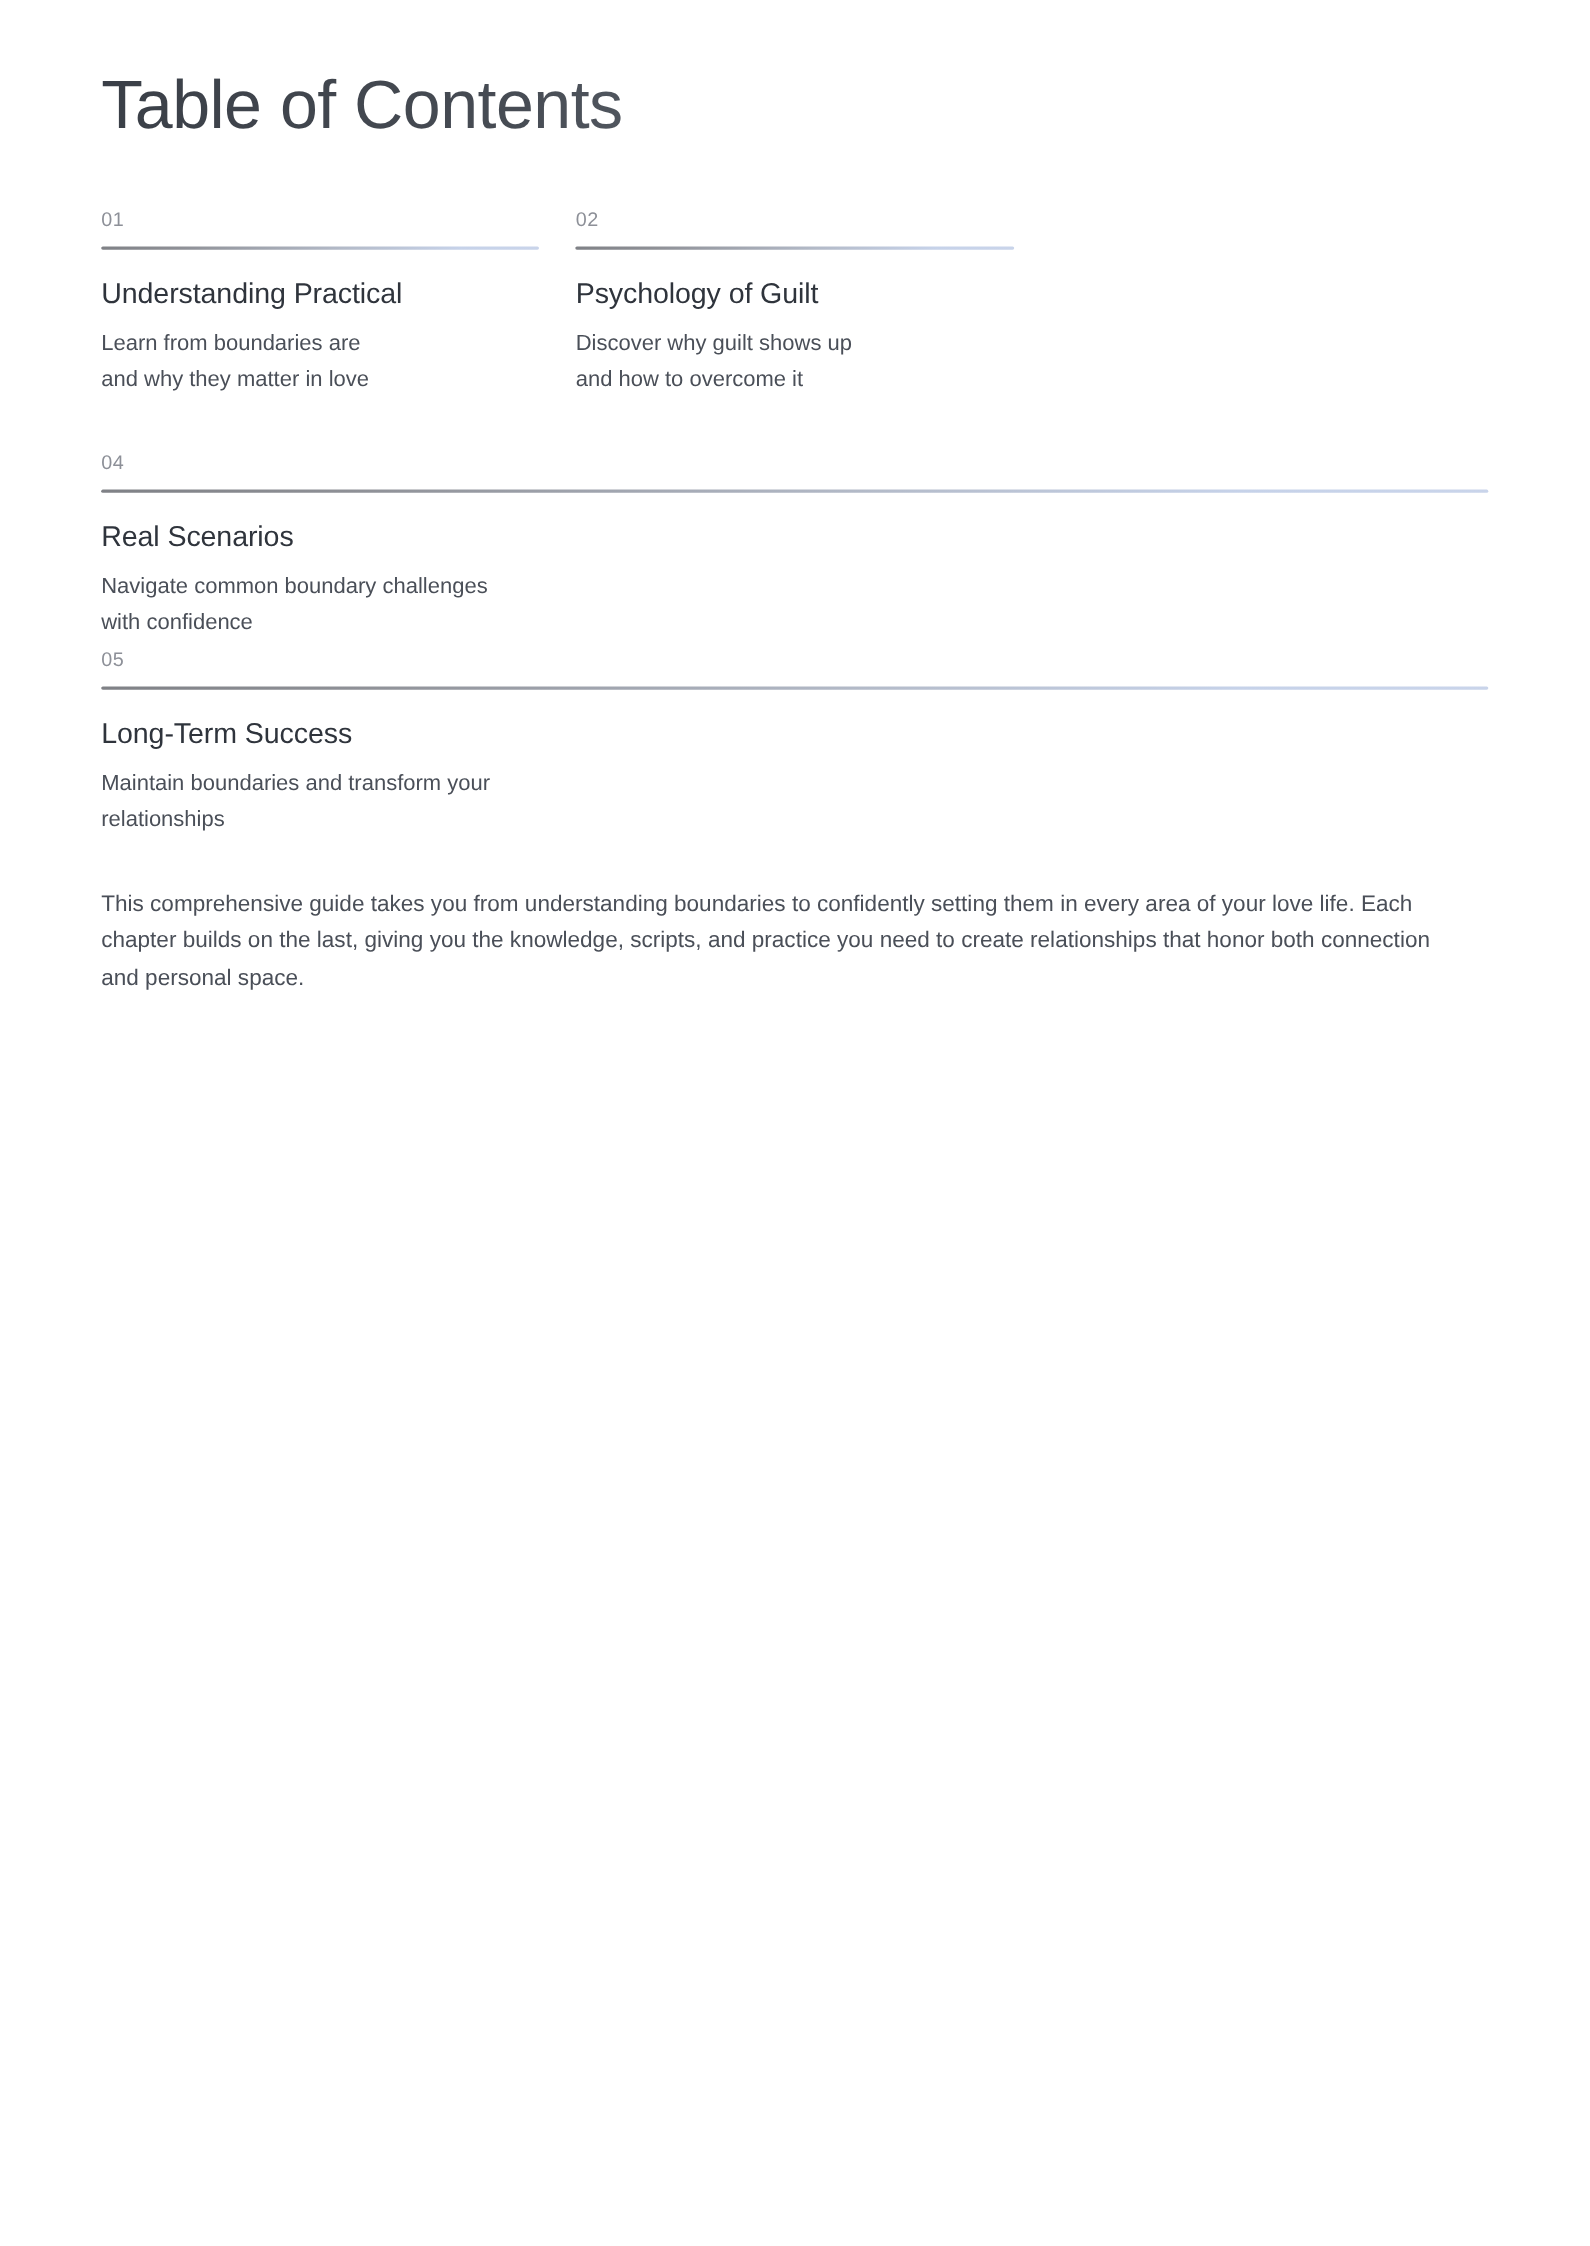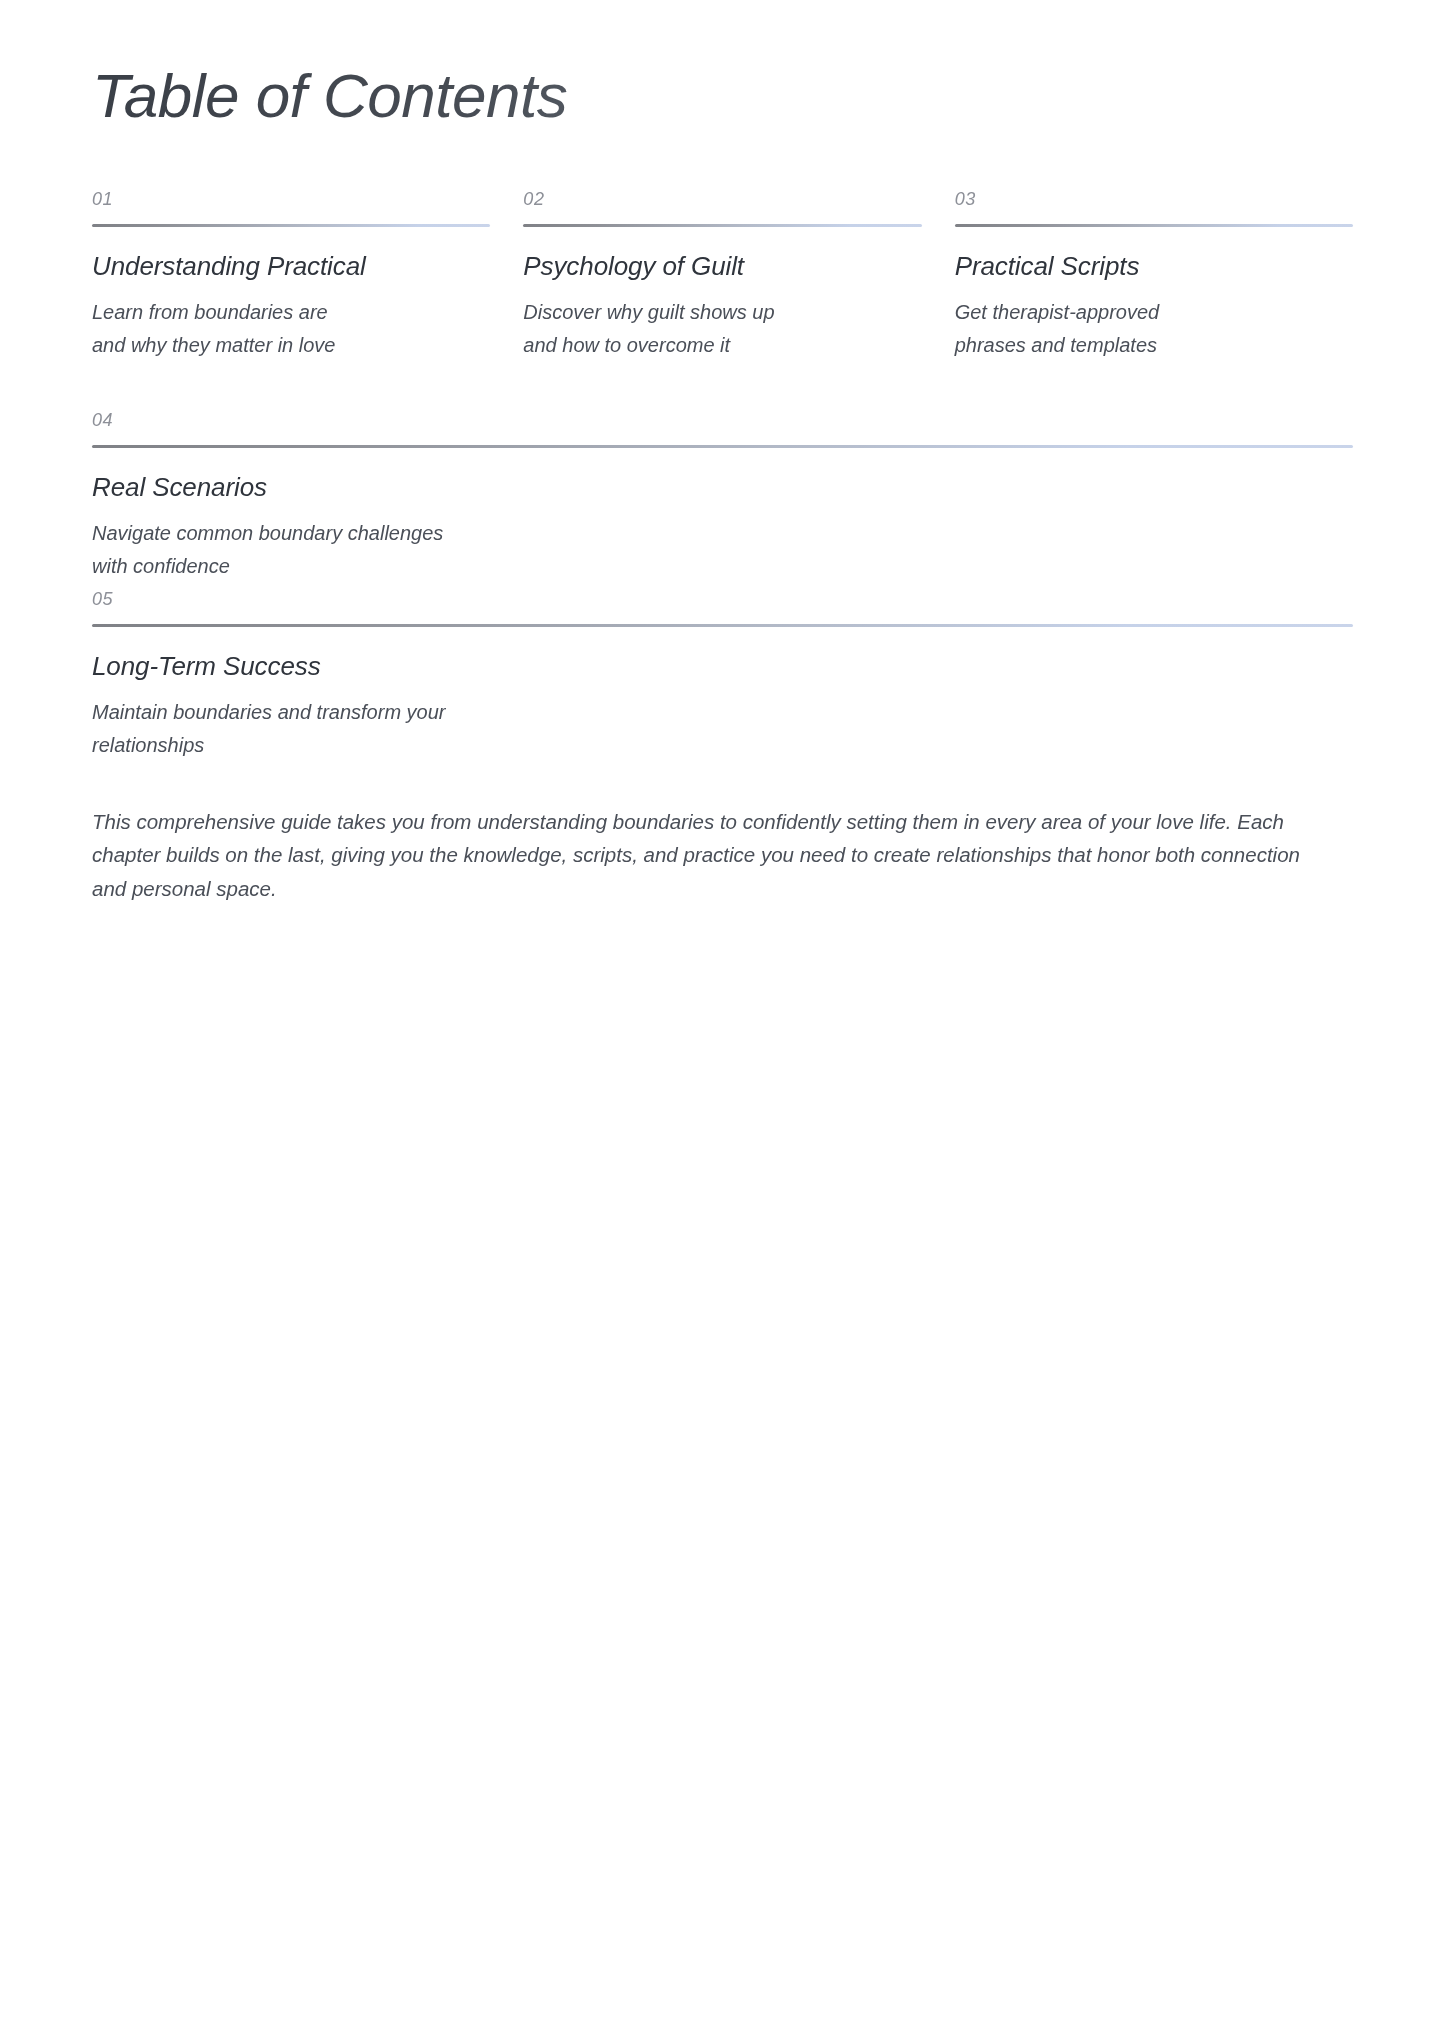--- a/index.html
+++ b/index.html
@@ -14,21 +14,20 @@
     -webkit-font-smoothing: antialiased;
     overflow: hidden;
   }
 
   .page {
     box-sizing: border-box;
     width: 1445px;
     height: 2042px;
     padding: 62px 92px 0 92px;
     position: relative;
-    font-style: italic;
   }
 
   
   .toc-title {
     font-size: 62px;
     font-weight: 400;
     letter-spacing: -0.5px;
     line-height: 1.1;
     margin: 0 0 52px 0;
     background-image: linear-gradient(95deg, #3a3f47 0%, #474c54 30%, #6c747e 62%, #9ba4ae 100%);
@@ -118,26 +117,20 @@
       <p class="toc-entry-desc">Learn from boundaries are and why they matter in love</p>
     </div>
 
     <div class="toc-entry">
       <div class="toc-number">02</div>
       <div class="toc-rule"></div>
       <h2 class="toc-entry-title">Psychology of Guilt</h2>
       <p class="toc-entry-desc">Discover why guilt shows up and how to overcome it</p>
     </div>
 
-    <div class="toc-entry">
-      <div class="toc-number">03</div>
-      <div class="toc-rule"></div>
-      <h2 class="toc-entry-title">Practical Scripts</h2>
-      <p class="toc-entry-desc">Get therapist-approved phrases and templates</p>
-    </div>
 
   </div>
 
   <div class="toc-grid toc-grid--two">
 
     <div class="toc-entry">
       <div class="toc-number">04</div>
       <div class="toc-rule"></div>
       <h2 class="toc-entry-title">Real Scenarios</h2>
       <p class="toc-entry-desc">Navigate common boundary challenges with confidence</p>

